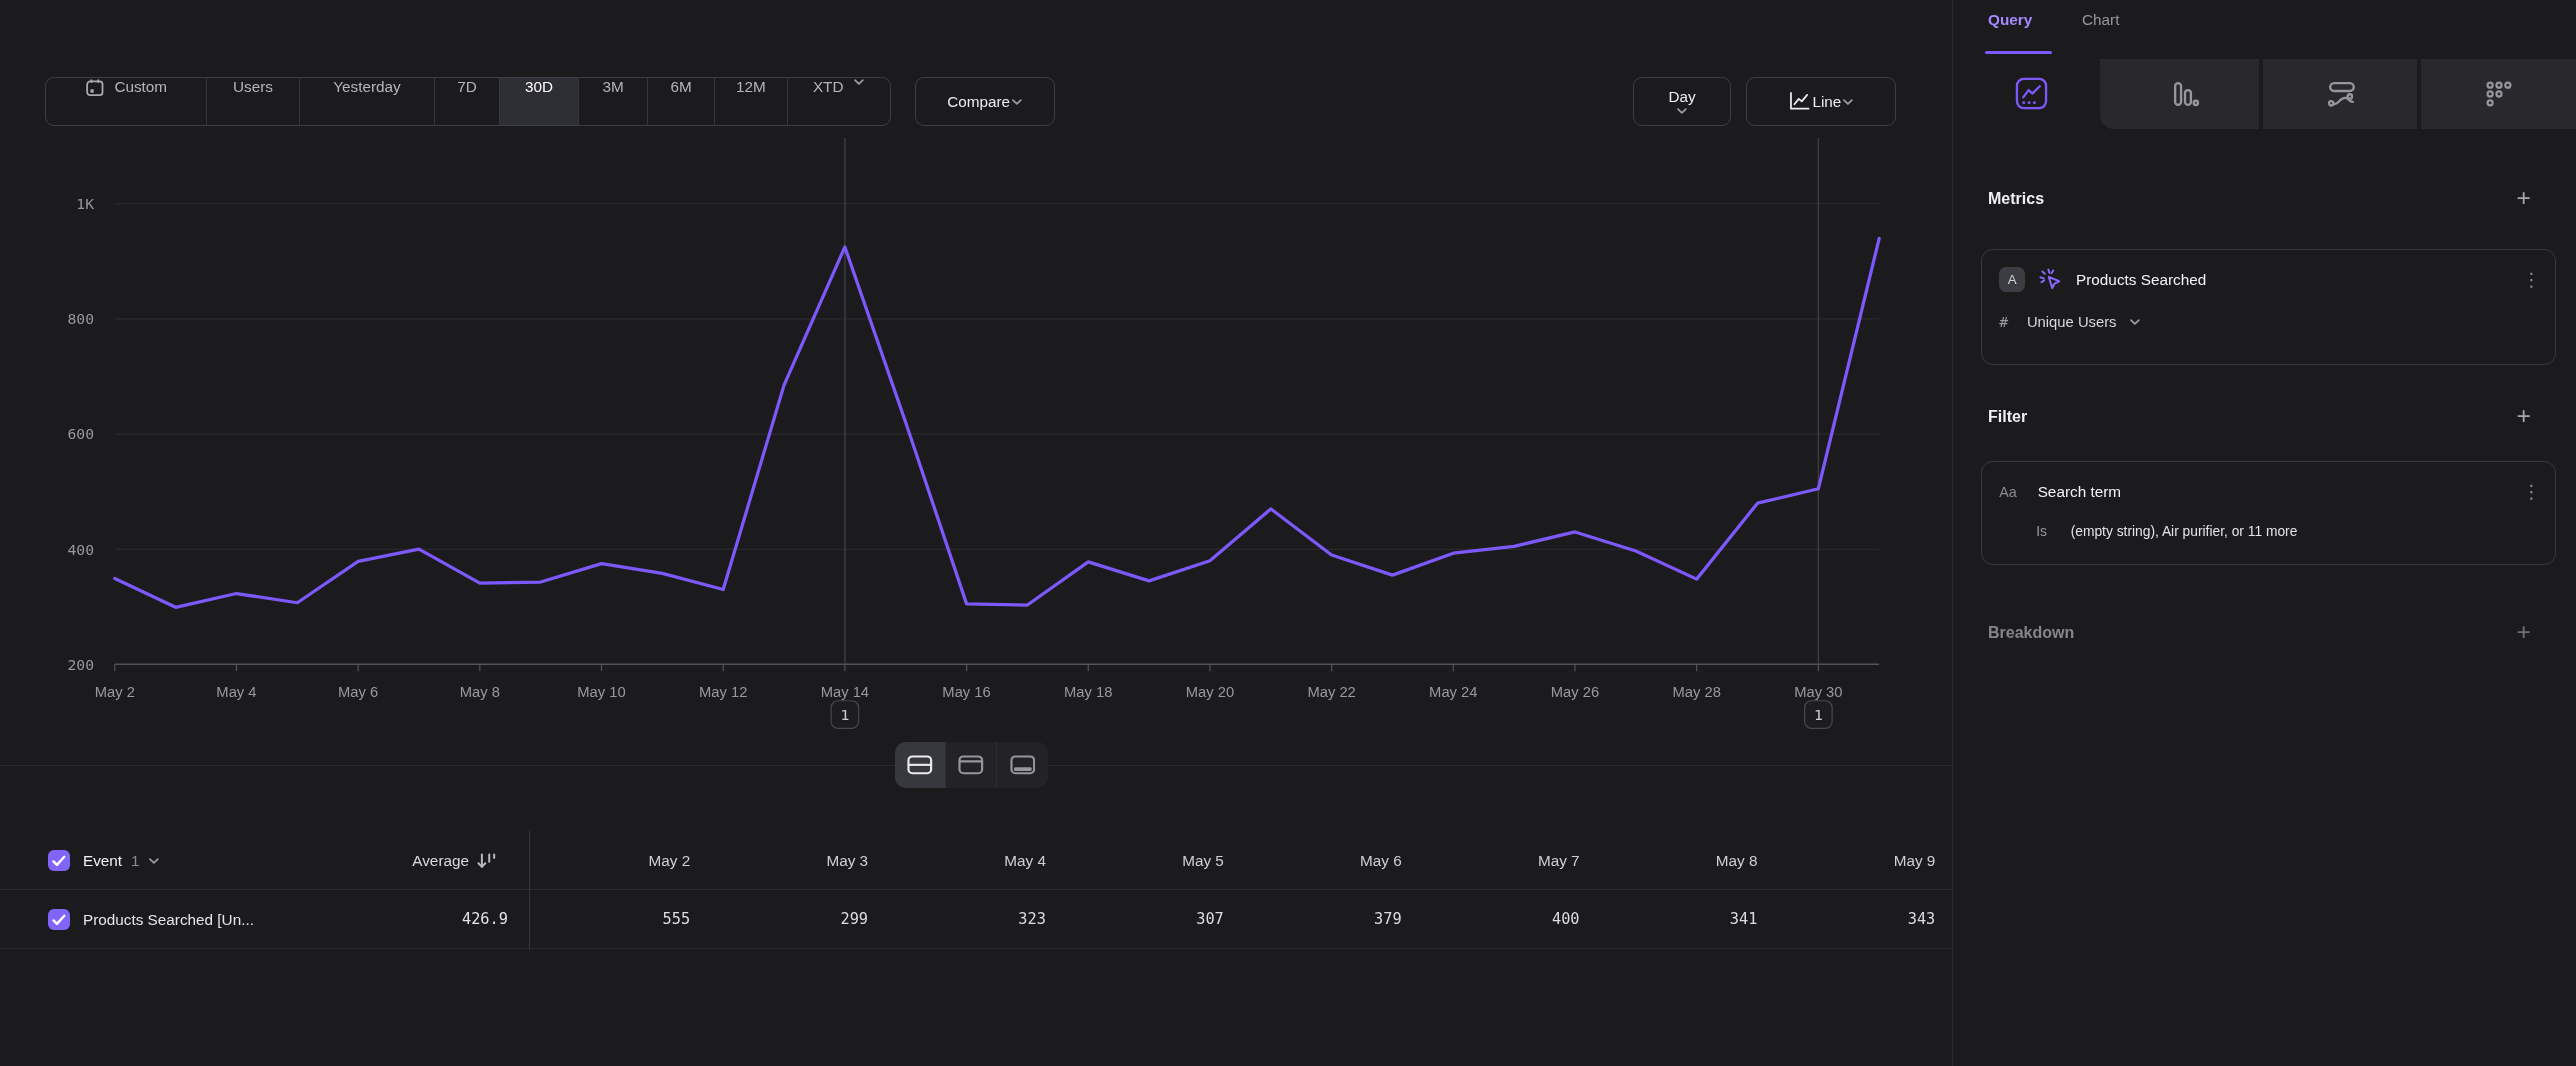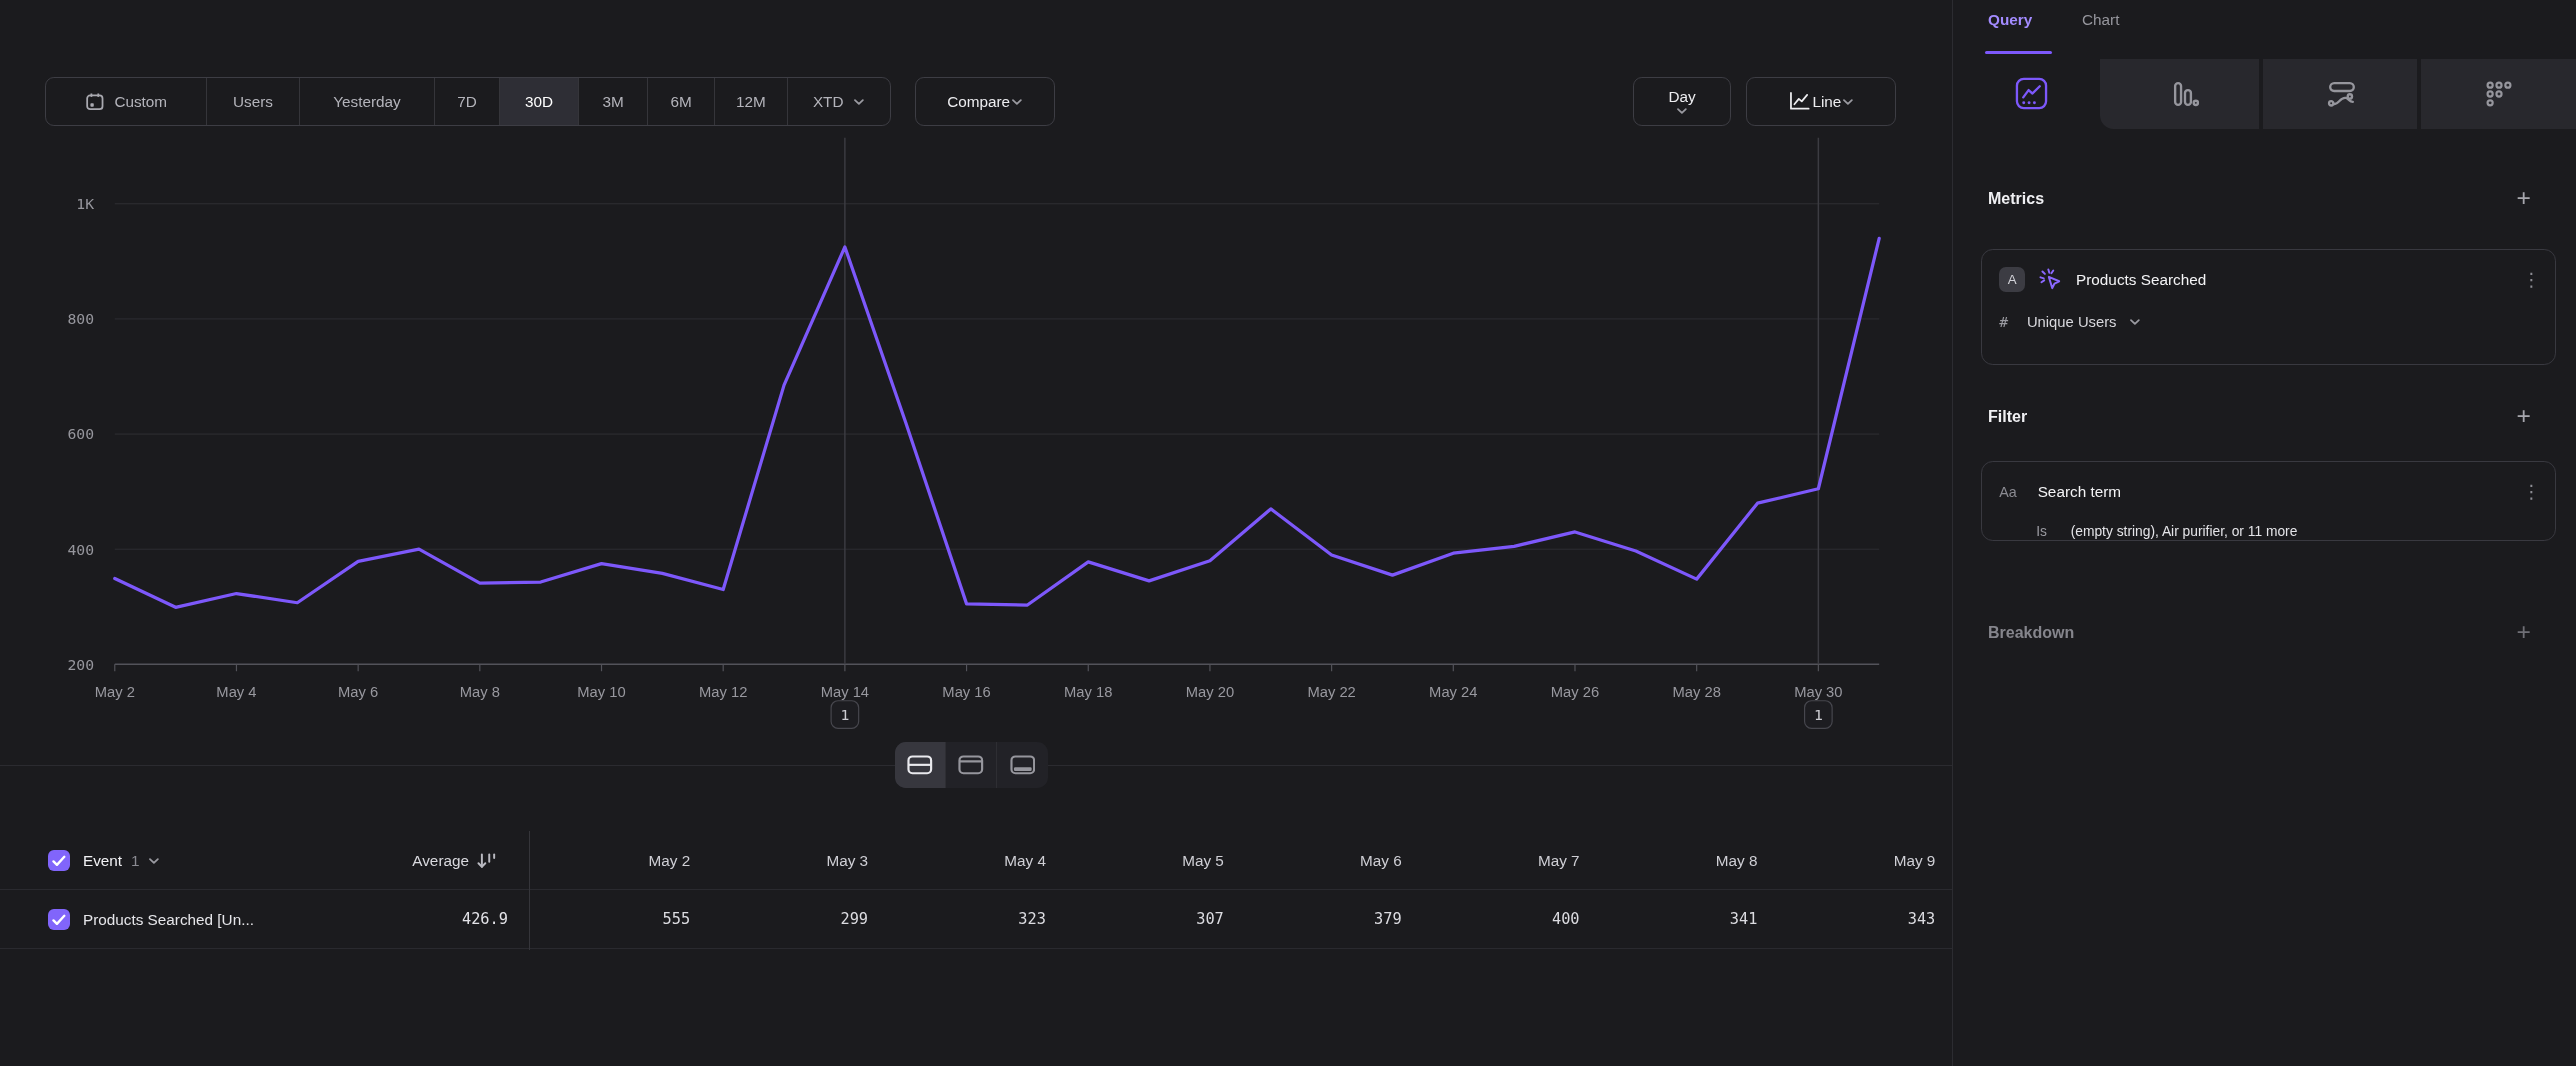--- a/index.html
+++ b/index.html
@@ -15,21 +15,21 @@
   
   .main { position:absolute; left:0; top:0; width:1952px; height:1067px; }
 
   
   .range-group {
     position:absolute; left:45px; top:77px; height:49px;
     display:flex; align-items:stretch;
     border:1px solid #3d3d44; border-radius:8.9px;
   }
   .tb-item {
-    display:flex; align-items:center; justify-content:center; gap:9.8px;
+    display:flex; align-items:flex-start; justify-content:center; gap:9.8px;
     font-size:15.3px; color:#b4b4bb; cursor:pointer;
     border-right:1px solid #35353a; padding:0 3.9px;
   }
   .tb-item:first-child { border-top-left-radius:7.9px; border-bottom-left-radius:7.9px; }
   .tb-item:last-child { border-right:none; border-top-right-radius:7.9px; border-bottom-right-radius:7.9px; }
   .tb-item.active { background:#2e2e35; color:#ffffff; }
   .btn {
     position:absolute; top:77px; height:49px;
     display:flex; align-items:center; justify-content:center; gap:1px;
     border:1px solid #3d3d44; border-radius:8.9px;
@@ -408,21 +408,21 @@
       <span class="chev">
         <svg width="11.8" height="7.9" viewBox="0 0 12 8" fill="none" stroke="currentColor" stroke-width="1.8" stroke-linecap="round" stroke-linejoin="round">
             <path d="M2 2.2 L6 6 L10 2.2"></path>
           </svg>
       </span>
     </div>
   </div>
 
   <div class="sect-title" style="top:408px">Filter</div>
   <div class="sect-plus" style="top:403px">+</div>
-  <div class="card" style="top:461px; height:80px;">
+  <div class="card" style="top:461px; height:104px;">
     <div class="card-row1">
       <span class="aa-label">Aa</span>
       <span class="card-name">Search term</span>
       <span class="kebab">⋮</span>
     </div>
     <div class="card-row2" style="top:57px; left:17.7px;">
       <span class="op-label">Is</span>
       <span class="filter-value">(empty string), Air purifier, or 11 more</span>
     </div>
   </div>

